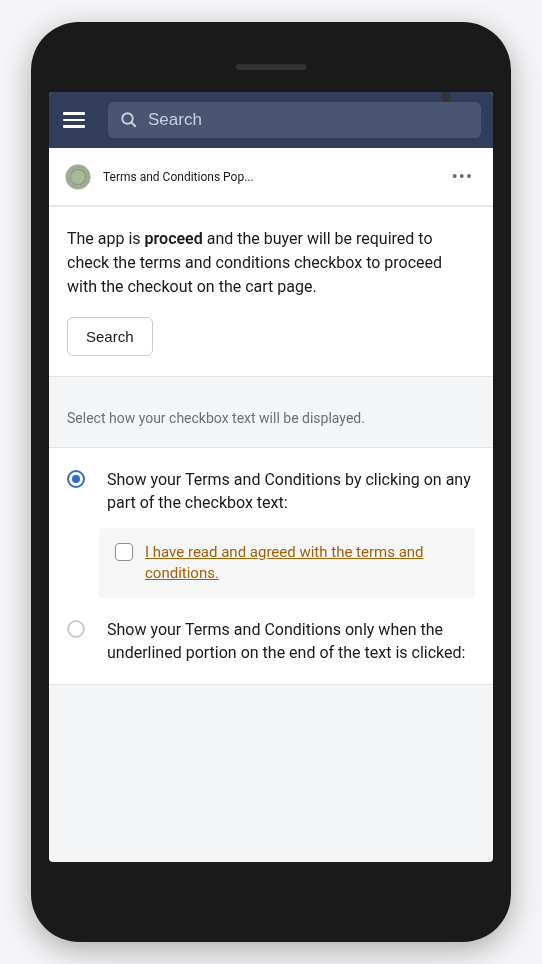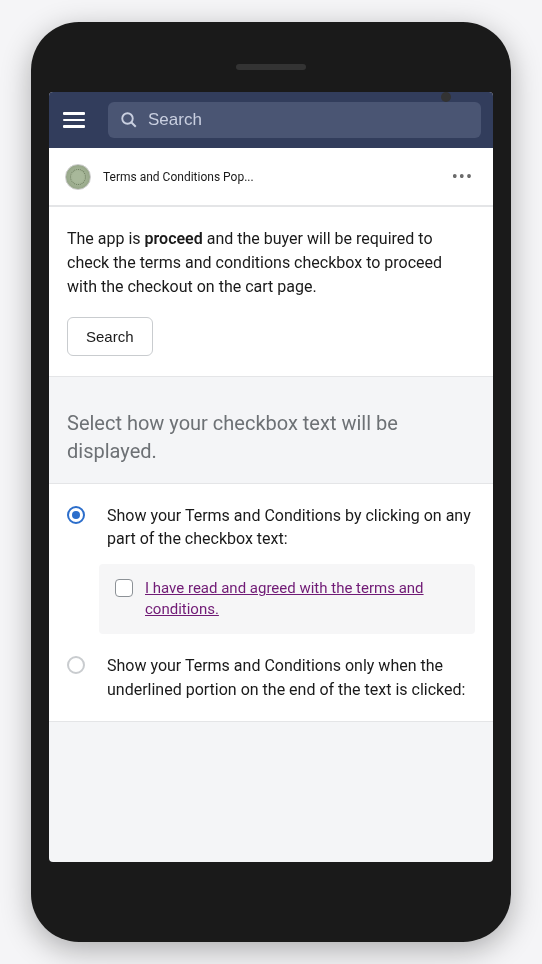--- a/index.html
+++ b/index.html
@@ -135,21 +135,21 @@
       padding: 20px 18px 18px 18px;
       background: #f4f5f7;
     }
     .section-title {
       font-size: 19px;
       font-weight: 600;
       color: #1a1a1a;
     }
     .section-sub {
       margin-top: 12px;
-      font-size: 20px;
+      font-size: 14px;
       color: #6d7175;
       line-height: 1.4;
     }
     .section-body {
       background: #fff;
       padding: 20px 18px;
       border-top: 1px solid #e4e5e7;
       border-bottom: 1px solid #e4e5e7;
     }
     .status-text {
@@ -216,21 +216,21 @@
       height: 18px;
       border: 1.5px solid #8c9196;
       border-radius: 4px;
       background: #fff;
       flex-shrink: 0;
       margin-top: 1px;
       cursor: pointer;
     }
     .example-text {
       font-size: 15px;
-      color: #701a75;
+      color: #a16207;
       text-decoration: underline;
       line-height: 1.4;
     }
     .first-section-header { padding-top: 44px; }
   </style>
 </head>
 <body>
 
 <div class="phone-frame">
   <div class="phone-speaker"></div>

